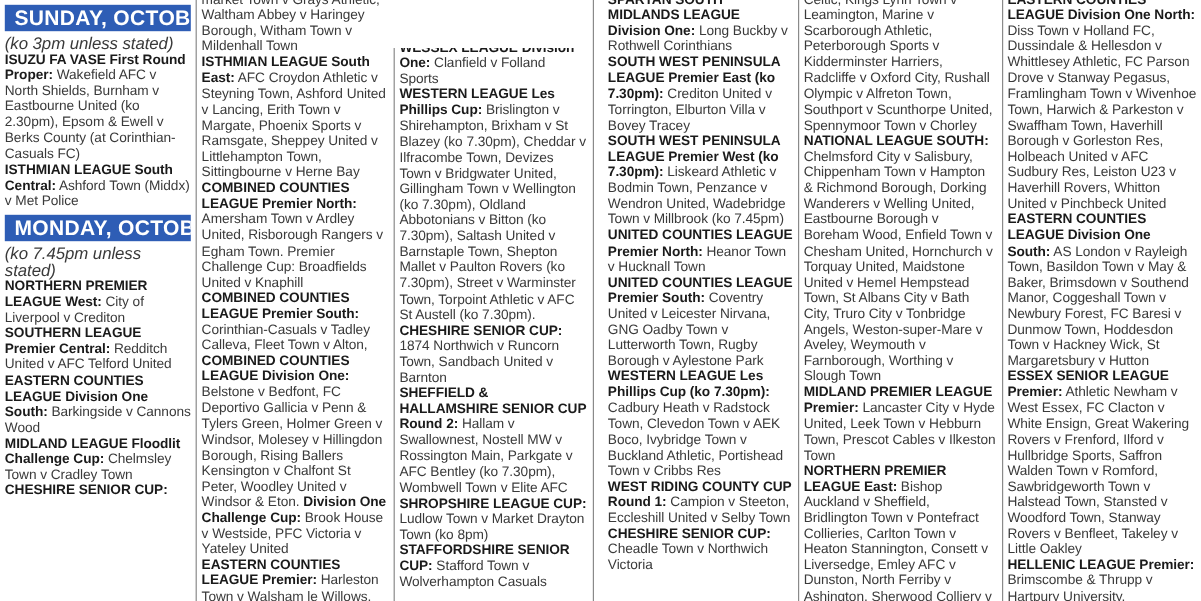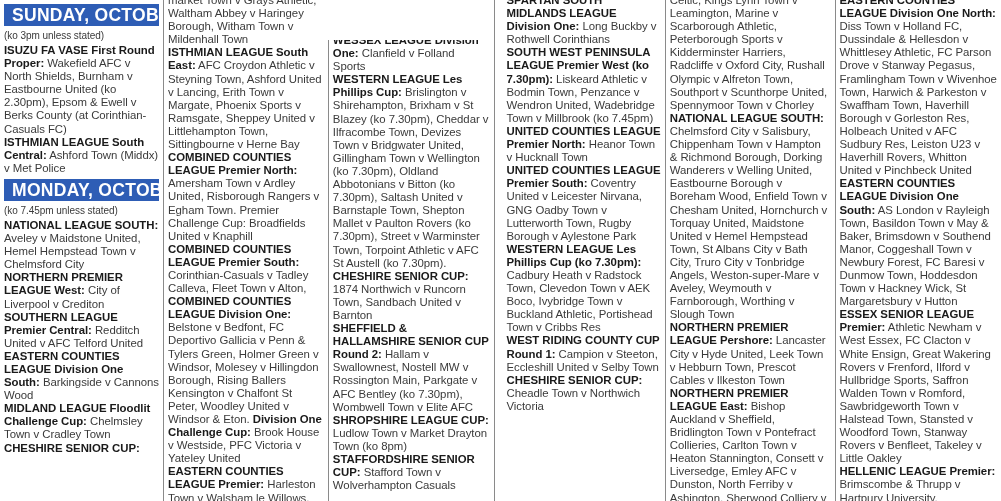--- a/index.html
+++ b/index.html
@@ -10,39 +10,38 @@
          padding: 0 4px 0 4px; font-size: 11.4px; line-height: 13.1px; letter-spacing: -0.05px; }
   .col + .col { border-left: 1.2px solid #8a8a8a; }
   .c1 { width: 196px; padding-left: 4px; }
   .c2 { width: 198px; padding-left: 4px; }
   .c3 { width: 199px; padding-left: 4px; margin-top: 40px; }
   .c4 { width: 204px; padding-left: 12px; }
   .c5 { width: 204px; padding-left: 4px; }
   .day-header { background: #2e5db5; color: #ffffff; font-weight: bold; font-size: 17.5px;
                 line-height: 22px; height: 22px; padding: 0 0 0 8px; margin: 4px 0 3px 0;
                 letter-spacing: 0.3px; white-space: nowrap; overflow: hidden; }
-  .ko { color: #3a3a3a; font-size: 10px; line-height: 14px; margin-bottom: 1px; }
+  .ko { font-style: italic; color: #3a3a3a; font-size: 14px; line-height: 14px; margin-bottom: 1px; }
   .entry { margin: 0; }
   .entry b { color: #1a1a1a; font-weight: bold; }
   .cont-top { margin-top: -6px; }
 </style>
 </head>
 <body>
 
 <div class="page">
 
   <div class="col c1">
     <div class="day-header" style="margin-top:4px">SUNDAY, OCTOBER 20</div>
     <div class="ko">(ko 3pm unless stated)</div>
     <div class="entry"><b>ISUZU FA VASE First Round Proper:</b><span> Wakefield AFC v North Shields, Burnham v Eastbourne United (ko 2.30pm), Epsom &amp; Ewell v Berks County (at Corinthian-Casuals FC)</span></div>
     <div class="entry"><b>ISTHMIAN LEAGUE South Central:</b><span> Ashford Town (Middx) v Met Police</span></div>
 
     <div class="day-header">MONDAY, OCTOBER 21</div>
     <div class="ko">(ko 7.45pm unless stated)</div>
-    <div class="entry"><b>NATIONAL LEAGUE SOUTH:</b><span> Aveley v Maidstone United, Hemel Hempstead Town v Chelmsford City</span></div>
     <div class="entry"><b>NORTHERN PREMIER LEAGUE West:</b><span> City of Liverpool v Crediton</span></div>
     <div class="entry"><b>SOUTHERN LEAGUE Premier Central:</b><span> Redditch United v AFC Telford United</span></div>
     <div class="entry"><b>EASTERN COUNTIES LEAGUE Division One South:</b><span> Barkingside v Cannons Wood</span></div>
     <div class="entry"><b>MIDLAND LEAGUE Floodlit Challenge Cup:</b><span> Chelmsley Town v Cradley Town</span></div>
     <div class="entry"><b>CHESHIRE SENIOR CUP:</b></div>
 
   </div>
 
   <div class="col c2">
     <div class="entry cont-top"><b></b><span>market Town v Grays Athletic, Waltham Abbey v Haringey Borough, Witham Town v Mildenhall Town</span></div>
@@ -59,33 +58,34 @@
     <div class="entry"><b>WESTERN LEAGUE Les Phillips Cup:</b><span> Brislington v Shirehampton, Brixham v St Blazey (ko 7.30pm), Cheddar v Ilfracombe Town, Devizes Town v Bridgwater United, Gillingham Town v Wellington (ko 7.30pm), Oldland Abbotonians v Bitton (ko 7.30pm), Saltash United v Barnstaple Town, Shepton Mallet v Paulton Rovers (ko 7.30pm), Street v Warminster Town, Torpoint Athletic v AFC St Austell (ko 7.30pm).</span></div>
     <div class="entry"><b>CHESHIRE SENIOR CUP:</b><span> 1874 Northwich v Runcorn Town, Sandbach United v Barnton</span></div>
     <div class="entry"><b>SHEFFIELD &amp; HALLAMSHIRE SENIOR CUP Round 2:</b><span> Hallam v Swallownest, Nostell MW v Rossington Main, Parkgate v AFC Bentley (ko 7.30pm), Wombwell Town v Elite AFC</span></div>
     <div class="entry"><b>SHROPSHIRE LEAGUE CUP:</b><span> Ludlow Town v Market Drayton Town (ko 8pm)</span></div>
     <div class="entry"><b>STAFFORDSHIRE SENIOR CUP:</b><span> Stafford Town v Wolverhampton Casuals</span></div>
 
   </div>
 
   <div class="col c4">
     <div class="entry cont-top"><b>SPARTAN SOUTH MIDLANDS LEAGUE Division One:</b><span> Long Buckby v Rothwell Corinthians</span></div>
+    <div class="entry"><b>SOUTH WEST PENINSULA LEAGUE Premier East (ko 7.30pm):</b><span> Crediton United v Torrington, Elburton Villa v Bovey Tracey</span></div>
     <div class="entry"><b>SOUTH WEST PENINSULA LEAGUE Premier West (ko 7.30pm):</b><span> Liskeard Athletic v Bodmin Town, Penzance v Wendron United, Wadebridge Town v Millbrook (ko 7.45pm)</span></div>
     <div class="entry"><b>UNITED COUNTIES LEAGUE Premier North:</b><span> Heanor Town v Hucknall Town</span></div>
     <div class="entry"><b>UNITED COUNTIES LEAGUE Premier South:</b><span> Coventry United v Leicester Nirvana, GNG Oadby Town v Lutterworth Town, Rugby Borough v Aylestone Park</span></div>
     <div class="entry"><b>WESTERN LEAGUE Les Phillips Cup (ko 7.30pm):</b><span> Cadbury Heath v Radstock Town, Clevedon Town v AEK Boco, Ivybridge Town v Buckland Athletic, Portishead Town v Cribbs Res</span></div>
     <div class="entry"><b>WEST RIDING COUNTY CUP Round 1:</b><span> Campion v Steeton, Eccleshill United v Selby Town</span></div>
     <div class="entry"><b>CHESHIRE SENIOR CUP:</b><span> Cheadle Town v Northwich Victoria</span></div>
 
   </div>
 
   <div class="col c5">
     <div class="entry cont-top"><b></b><span>Celtic, Kings Lynn Town v Leamington, Marine v Scarborough Athletic, Peterborough Sports v Kidderminster Harriers, Radcliffe v Oxford City, Rushall Olympic v Alfreton Town, Southport v Scunthorpe United, Spennymoor Town v Chorley</span></div>
     <div class="entry"><b>NATIONAL LEAGUE SOUTH:</b><span> Chelmsford City v Salisbury, Chippenham Town v Hampton &amp; Richmond Borough, Dorking Wanderers v Welling United, Eastbourne Borough v Boreham Wood, Enfield Town v Chesham United, Hornchurch v Torquay United, Maidstone United v Hemel Hempstead Town, St Albans City v Bath City, Truro City v Tonbridge Angels, Weston-super-Mare v Aveley, Weymouth v Farnborough, Worthing v Slough Town</span></div>
-    <div class="entry"><b>NORTHERN PREMIER LEAGUE Pershore:</b><span> Lancaster City v Hyde United, Leek Town v Hebburn Town, Prescot Cables v Ilkeston Town</span></div>
+    <div class="entry"><b>MIDLAND PREMIER LEAGUE Premier:</b><span> Lancaster City v Hyde United, Leek Town v Hebburn Town, Prescot Cables v Ilkeston Town</span></div>
     <div class="entry"><b>NORTHERN PREMIER LEAGUE East:</b><span> Bishop Auckland v Sheffield, Bridlington Town v Pontefract Collieries, Carlton Town v Heaton Stannington, Consett v Liversedge, Emley AFC v Dunston, North Ferriby v Ashington, Sherwood Colliery v Cleethorpes Town, Stocksbridge Park Steels v Brighouse Town</span></div>
 
   </div>
 
   <div class="col c5" style="width:200px">
     <div class="entry cont-top"><b>EASTERN COUNTIES LEAGUE Division One North:</b><span> Diss Town v Holland FC, Dussindale &amp; Hellesdon v Whittlesey Athletic, FC Parson Drove v Stanway Pegasus, Framlingham Town v Wivenhoe Town, Harwich &amp; Parkeston v Swaffham Town, Haverhill Borough v Gorleston Res, Holbeach United v AFC Sudbury Res, Leiston U23 v Haverhill Rovers, Whitton United v Pinchbeck United</span></div>
     <div class="entry"><b>EASTERN COUNTIES LEAGUE Division One South:</b><span> AS London v Rayleigh Town, Basildon Town v May &amp; Baker, Brimsdown v Southend Manor, Coggeshall Town v Newbury Forest, FC Baresi v Dunmow Town, Hoddesdon Town v Hackney Wick, St Margaretsbury v Hutton</span></div>
     <div class="entry"><b>ESSEX SENIOR LEAGUE Premier:</b><span> Athletic Newham v West Essex, FC Clacton v White Ensign, Great Wakering Rovers v Frenford, Ilford v Hullbridge Sports, Saffron Walden Town v Romford, Sawbridgeworth Town v Halstead Town, Stansted v Woodford Town, Stanway Rovers v Benfleet, Takeley v Little Oakley</span></div>
     <div class="entry"><b>HELLENIC LEAGUE Premier:</b><span> Brimscombe &amp; Thrupp v Hartpury University, Cirencester Town v Lydney Town, Corsham Town v Tuffley Rovers, Fairford Town v Pershore Town, Highworth Town v Slimbridge, Malmesbury Victoria v Longlevens, Roman Glass St George v Worcester Raiders, Royal Wootton Bassett Town v Hereford Pegasus, Thornbury Town v Sporting Club Inkberrow, Westfields v Mangotsfield United</span></div>
 

